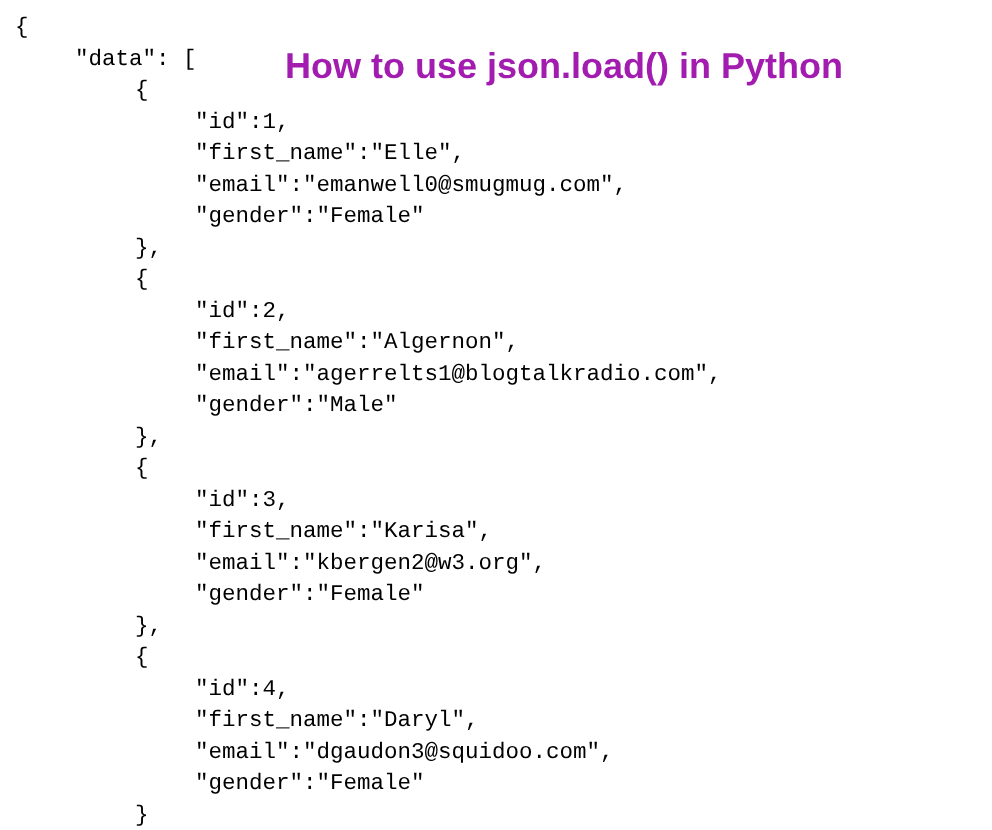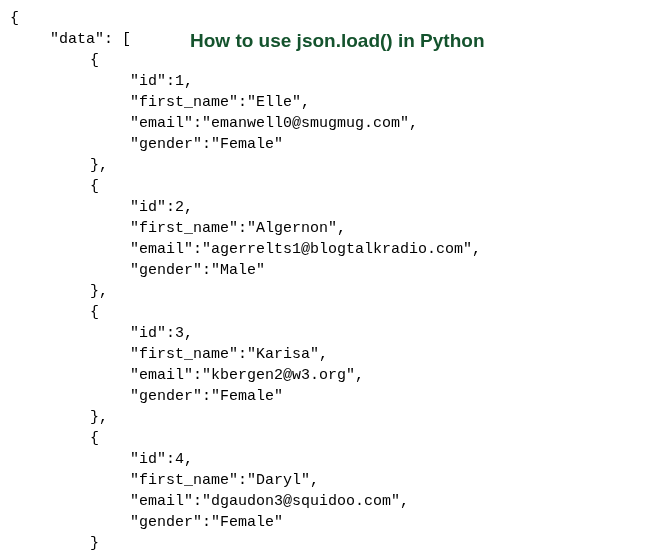--- a/index.html
+++ b/index.html
@@ -11,23 +11,23 @@
     color: #000;
     background: #fff;
     width: 661px;
     box-sizing: border-box;
     position: relative;
   }
   .annotation {
     position: absolute;
     top: 28px;
     left: 190px;
-    color: #14532d;
+    color: #a21caf;
     font-family: "Segoe UI", Arial, sans-serif;
-    font-size: 19px;
+    font-size: 24px;
     font-weight: 600;
   }
   pre {
     margin: 0;
     font-family: inherit;
     white-space: pre;
   }
   .ind0 { margin-left: 0; }
   .ind1 { margin-left: 40px; }
   .ind2 { margin-left: 80px; }

